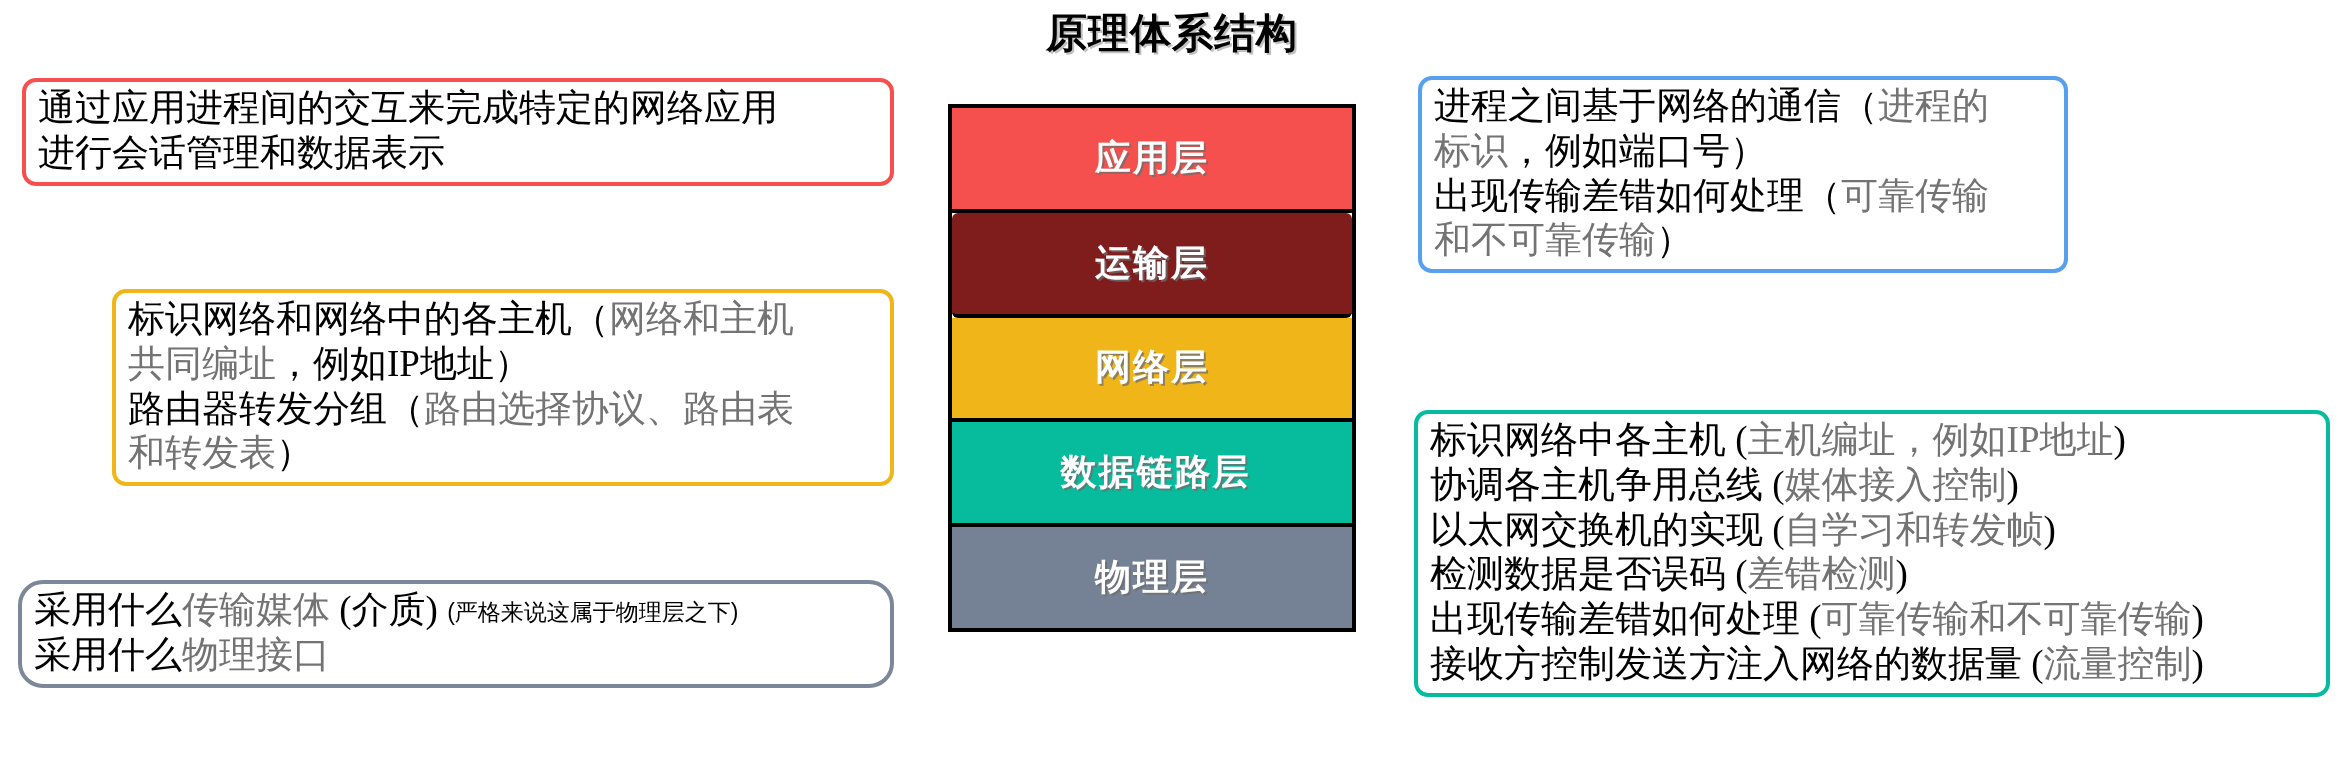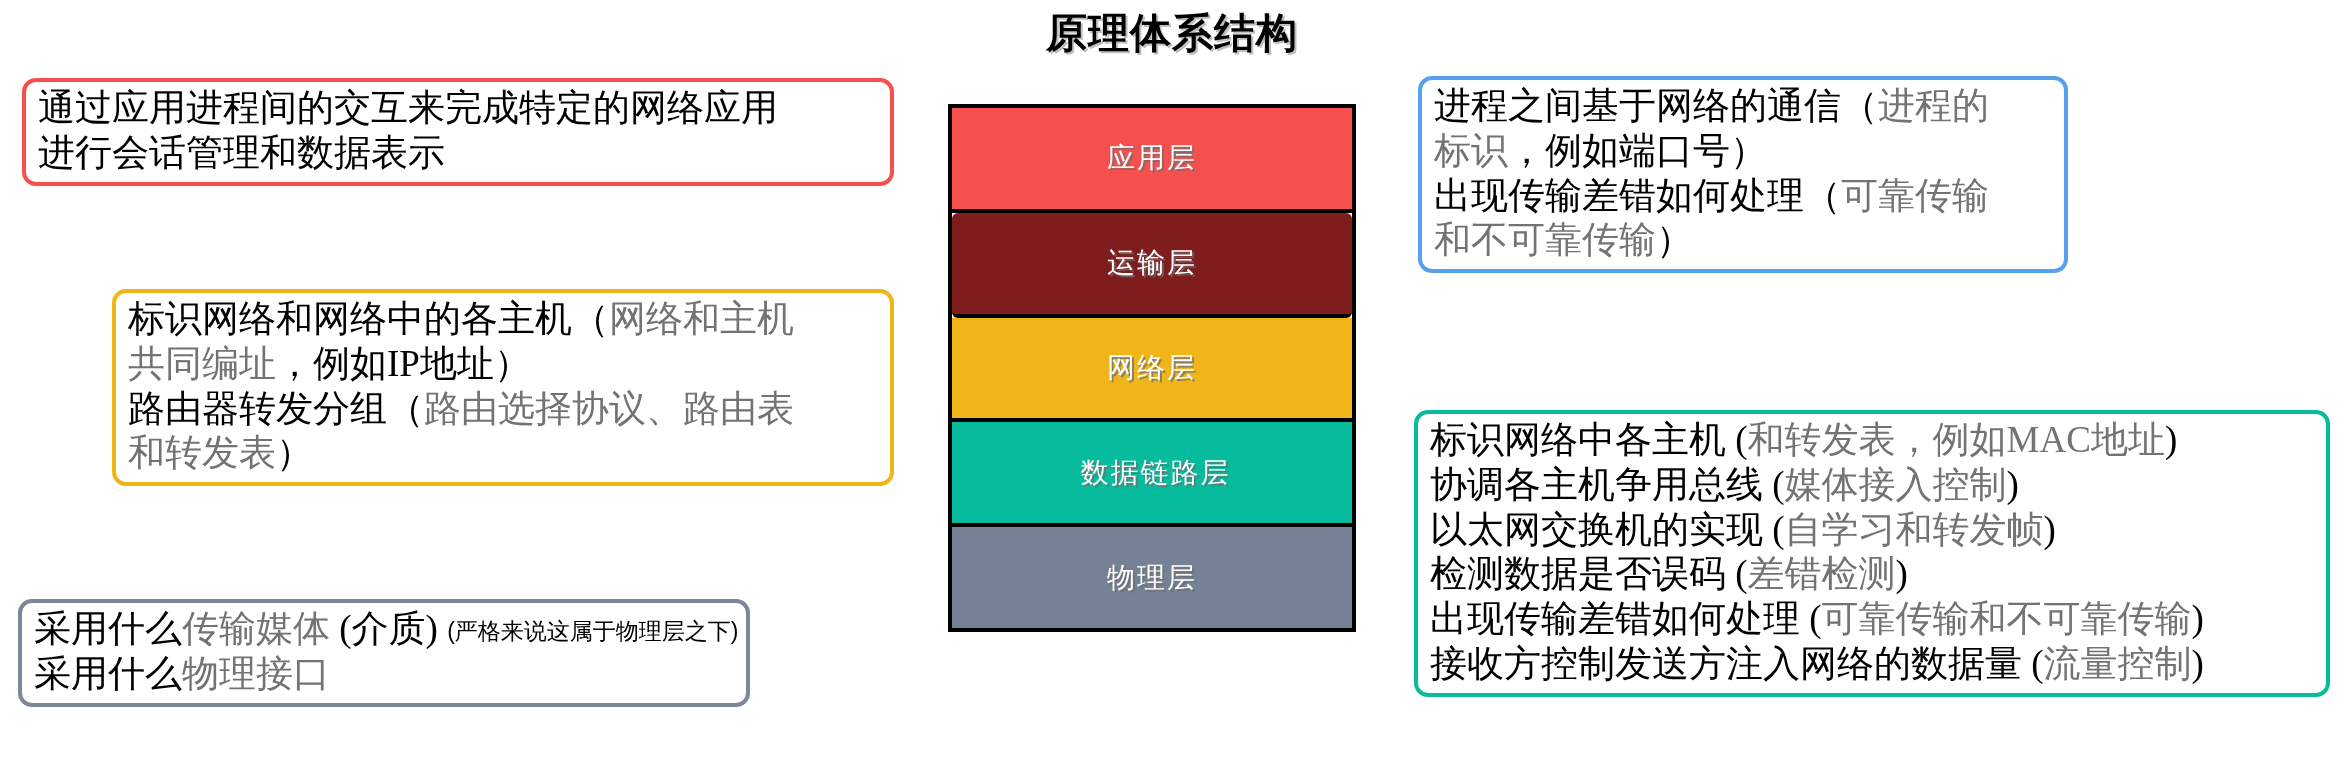--- a/index.html
+++ b/index.html
@@ -49,22 +49,22 @@
     box-sizing: border-box;
     border-bottom: 4px solid #000000;
     display: flex;
     align-items: center;
     justify-content: center;
     position: relative;
   }
   .layer:last-child { border-bottom: none; justify-content: center; }
   .layer-label {
     font-family: "Liberation Sans", "DejaVu Sans", sans-serif;
-    font-weight: normal;
-    font-size: 28px;
+    font-weight: bold;
+    font-size: 36px;
     letter-spacing: 2px;
     color: #ffffff;
     text-shadow: 2px 2px 0 rgba(110,110,110,0.75);
     white-space: nowrap;
   }
 
   
   .callout {
     position: absolute;
     box-sizing: border-box;
@@ -81,21 +81,21 @@
   .callout .ln { display: block; }
   .hl { color: #737373; }
   .small-note {
     font-size: 23px;
     font-family: "Liberation Sans", "DejaVu Sans", sans-serif;
     vertical-align: 2px;
   }
 
   #callout-app      { left: 22px;   top: 78px;  width: 872px;  border-color: #F5504D; }
   #callout-network  { left: 112px;  top: 289px; width: 782px;  border-color: #F0B619; }
-  #callout-physical { left: 18px;   top: 599px; width: 732px;  border-color: #7C8799; }
+  #callout-physical { left: 18px;   top: 580px; width: 876px;  border-color: #7C8799; border-radius: 25px; }
   #callout-transport{ left: 1418px; top: 76px;  width: 650px;  border-color: #57A0EE; }
   #callout-datalink { left: 1414px; top: 410px; width: 916px;  border-color: #06BC9C; }
 </style>
 </head>
 <body>
 
 <div id="page-title">原理体系结构</div>
 
 <div id="layer-stack">
   <div class="layer" style="background:#F5504D;">
@@ -133,19 +133,19 @@
 </div>
 
 <div class="callout" id="callout-transport">
   <span class="ln"><span>进程之间基于网络的通信（</span><span class="hl">进程的</span></span>
   <span class="ln"><span class="hl">标识</span><span>，例如端口号）</span></span>
   <span class="ln"><span>出现传输差错如何处理（</span><span class="hl">可靠传输</span></span>
   <span class="ln"><span class="hl">和不可靠传输</span><span>）</span></span>
 </div>
 
 <div class="callout" id="callout-datalink">
-  <span class="ln"><span>标识网络中各主机 (</span><span class="hl">和转发表，例如MAC地址</span><span>)</span></span>
+  <span class="ln"><span>标识网络中各主机 (</span><span class="hl">主机编址，例如IP地址</span><span>)</span></span>
   <span class="ln"><span>协调各主机争用总线 (</span><span class="hl">媒体接入控制</span><span>)</span></span>
   <span class="ln"><span>以太网交换机的实现 (</span><span class="hl">自学习和转发帧</span><span>)</span></span>
   <span class="ln"><span>检测数据是否误码 (</span><span class="hl">差错检测</span><span>)</span></span>
   <span class="ln"><span>出现传输差错如何处理 (</span><span class="hl">可靠传输和不可靠传输</span><span>)</span></span>
   <span class="ln"><span>接收方控制发送方注入网络的数据量 (</span><span class="hl">流量控制</span><span>)</span></span>
 </div>
 
 </body></html>

